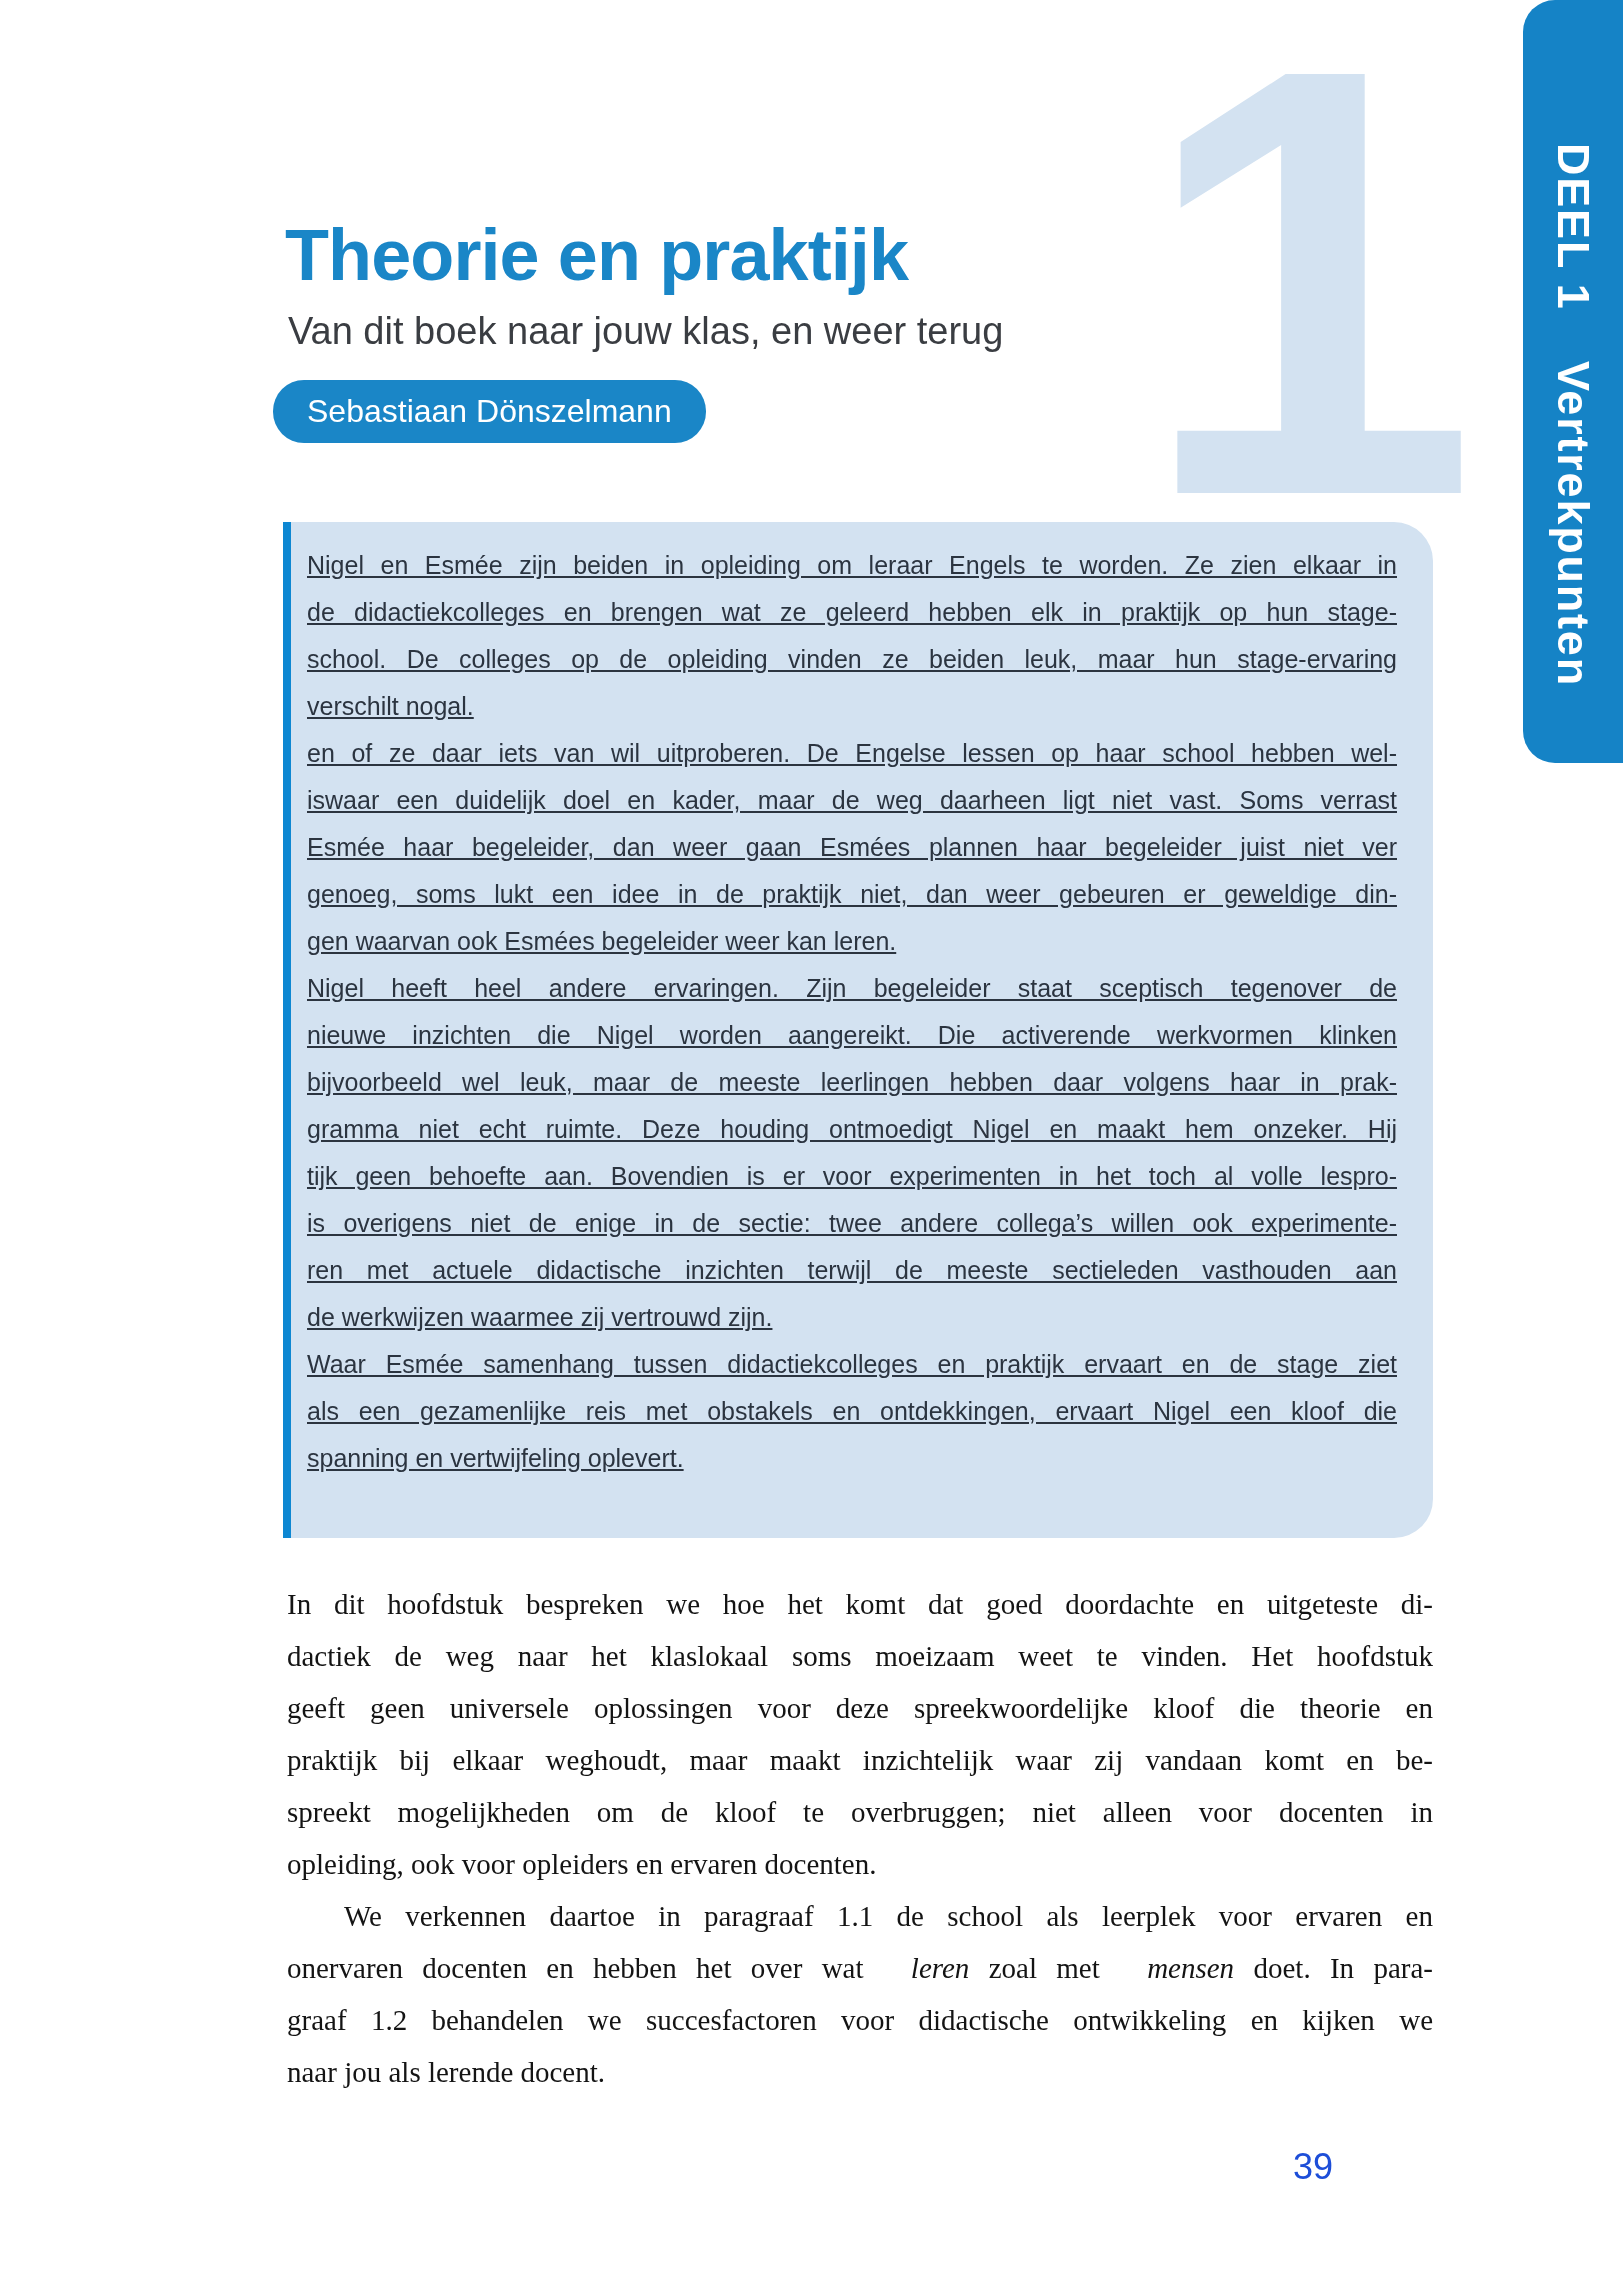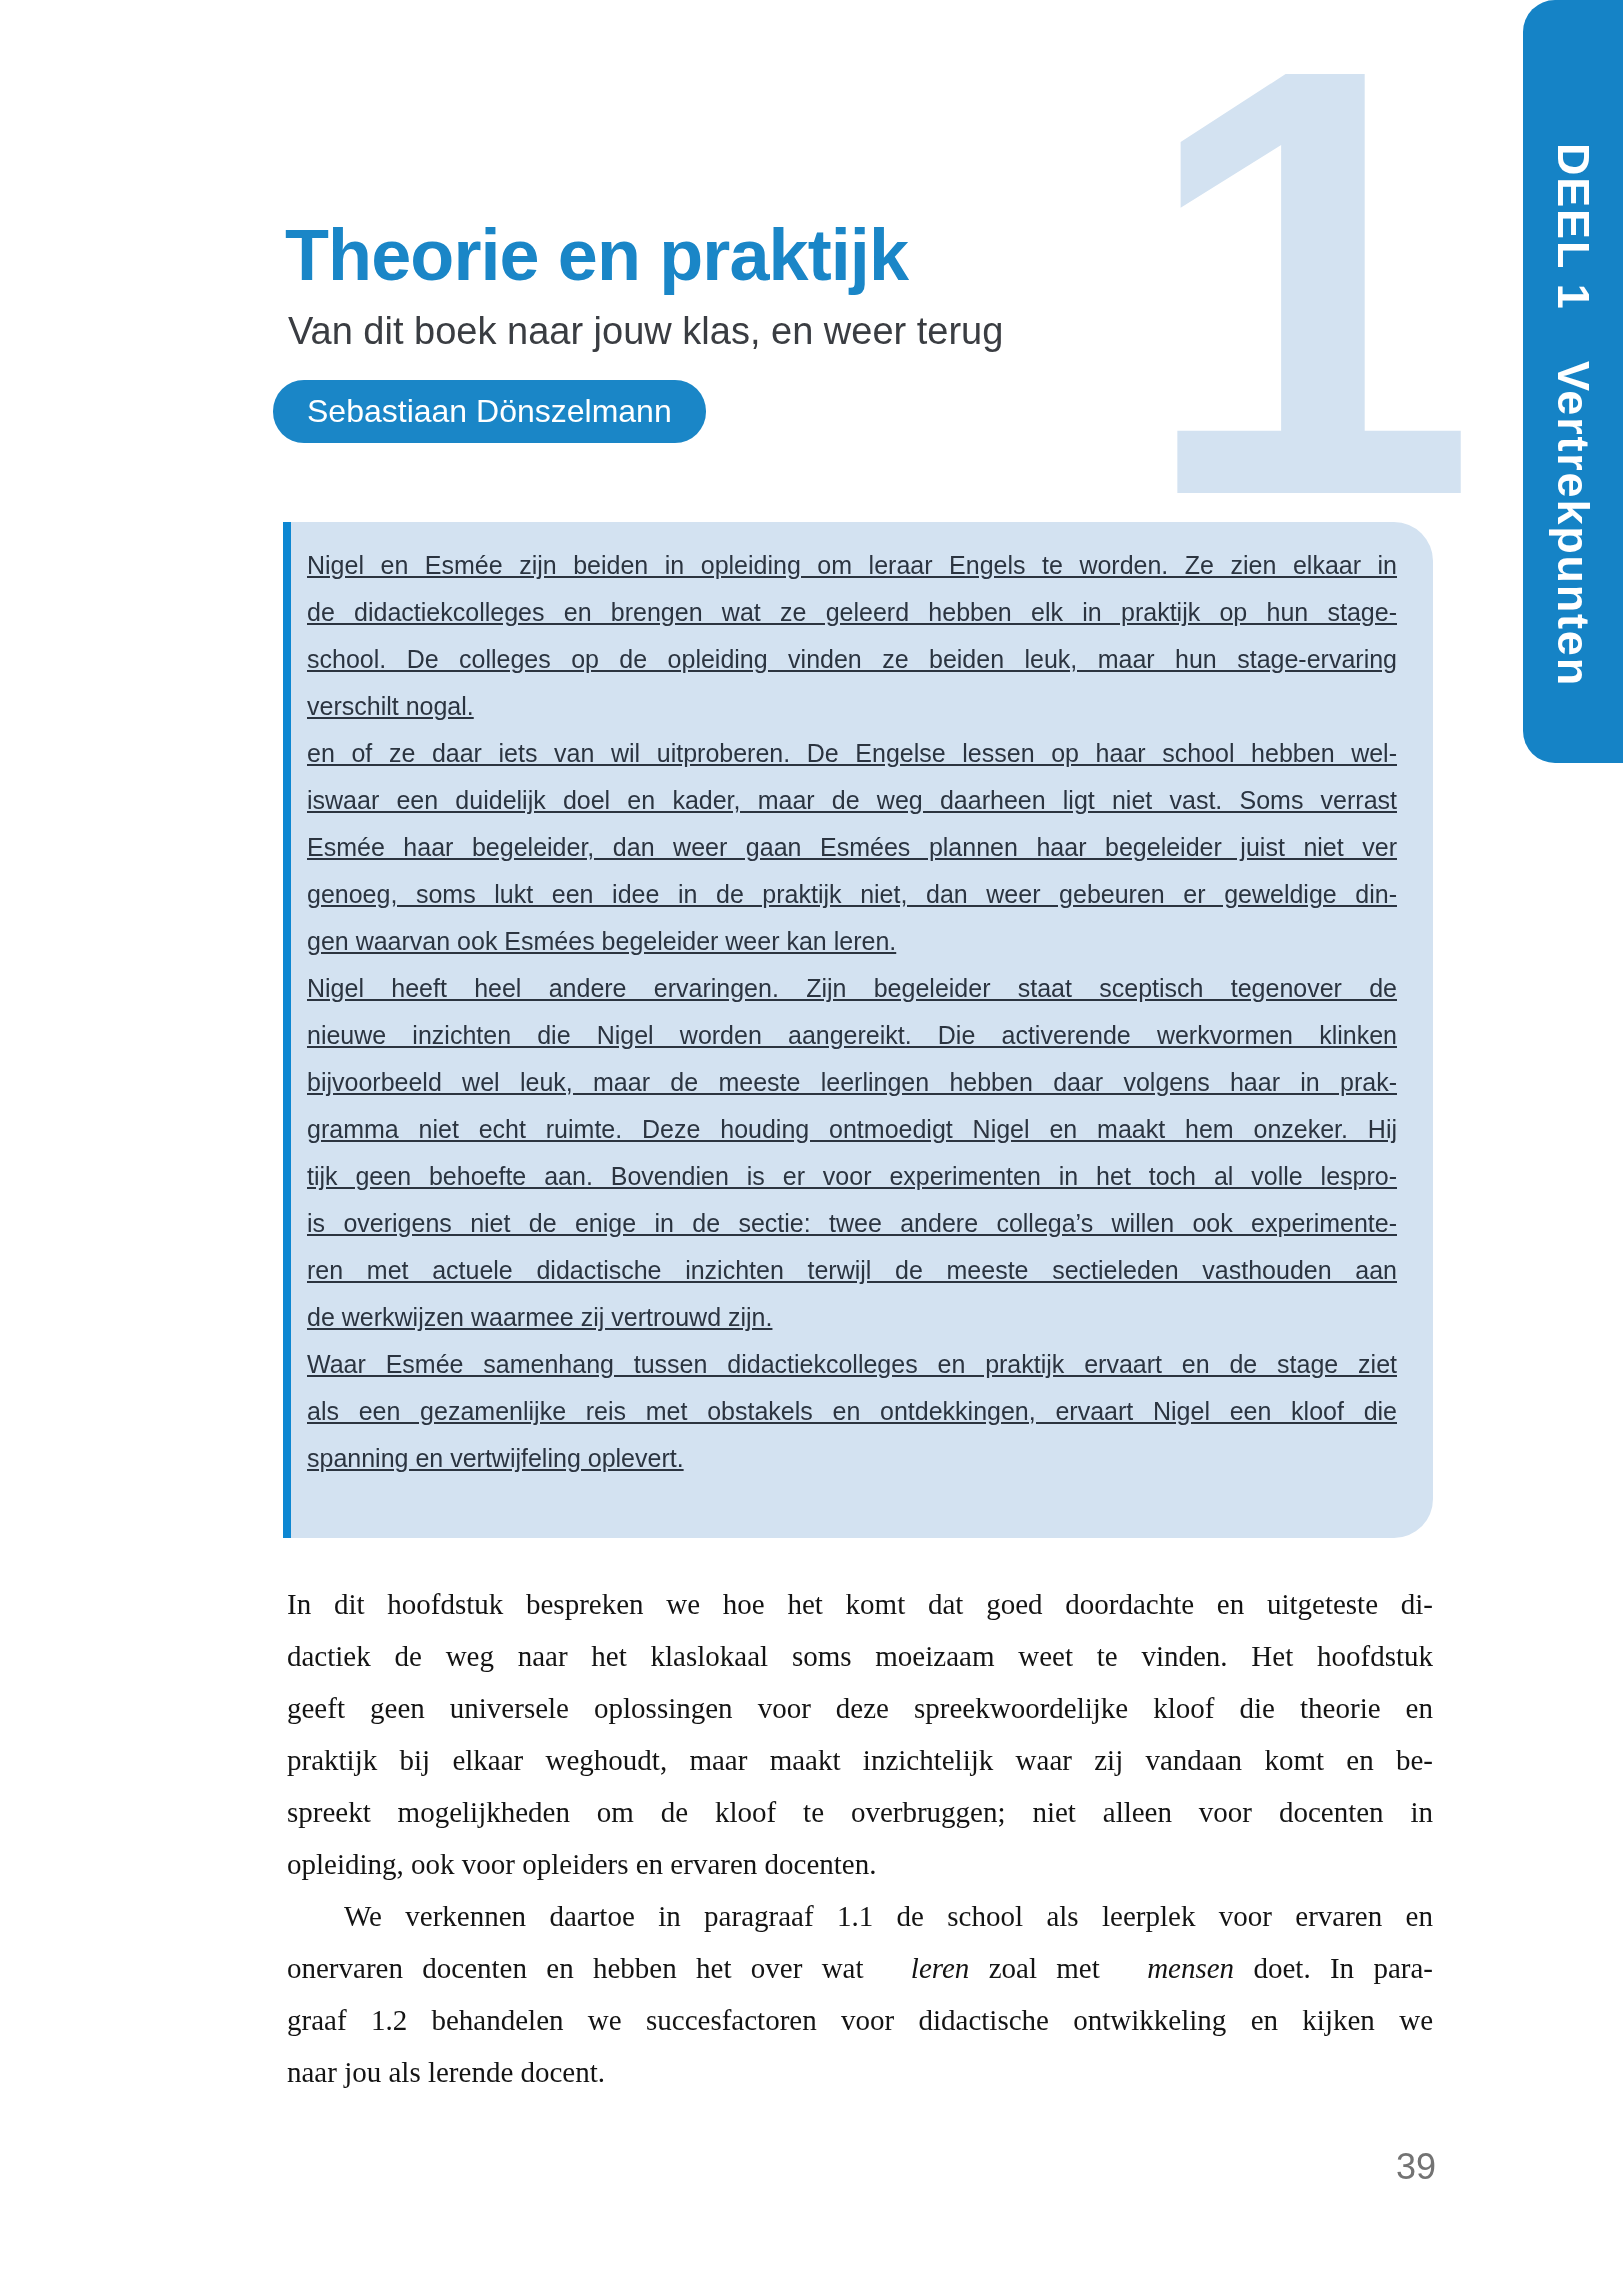--- a/index.html
+++ b/index.html
@@ -58,22 +58,22 @@
   .bodytext{
     position:absolute;left:287px;top:1578px;width:1146px;
     font-family:"Liberation Serif", serif;
     color:#141414;font-size:29px;line-height:52px;
   }
   .ln{text-align:justify;text-align-last:justify;white-space:nowrap;overflow:hidden;}
   .ln.last{text-align-last:auto;}
   .ln.indent{padding-left:57px;}
   .ln em{font-style:italic;margin-left:28px;}
   .page-number{
-    position:absolute;left:1346px;top:2149px;width:90px;
-    text-align:right;color:#737373;font-size:36px;line-height:1;
+    position:absolute;left:1293px;top:2149px;width:90px;
+    text-align:left;color:#1d4ed8;font-size:36px;line-height:1;
   }
 </style>
 </head>
 <body>
 
 <div class="page">
 
   <div class="watermark">1</div>
 
   <div class="part-tab">

